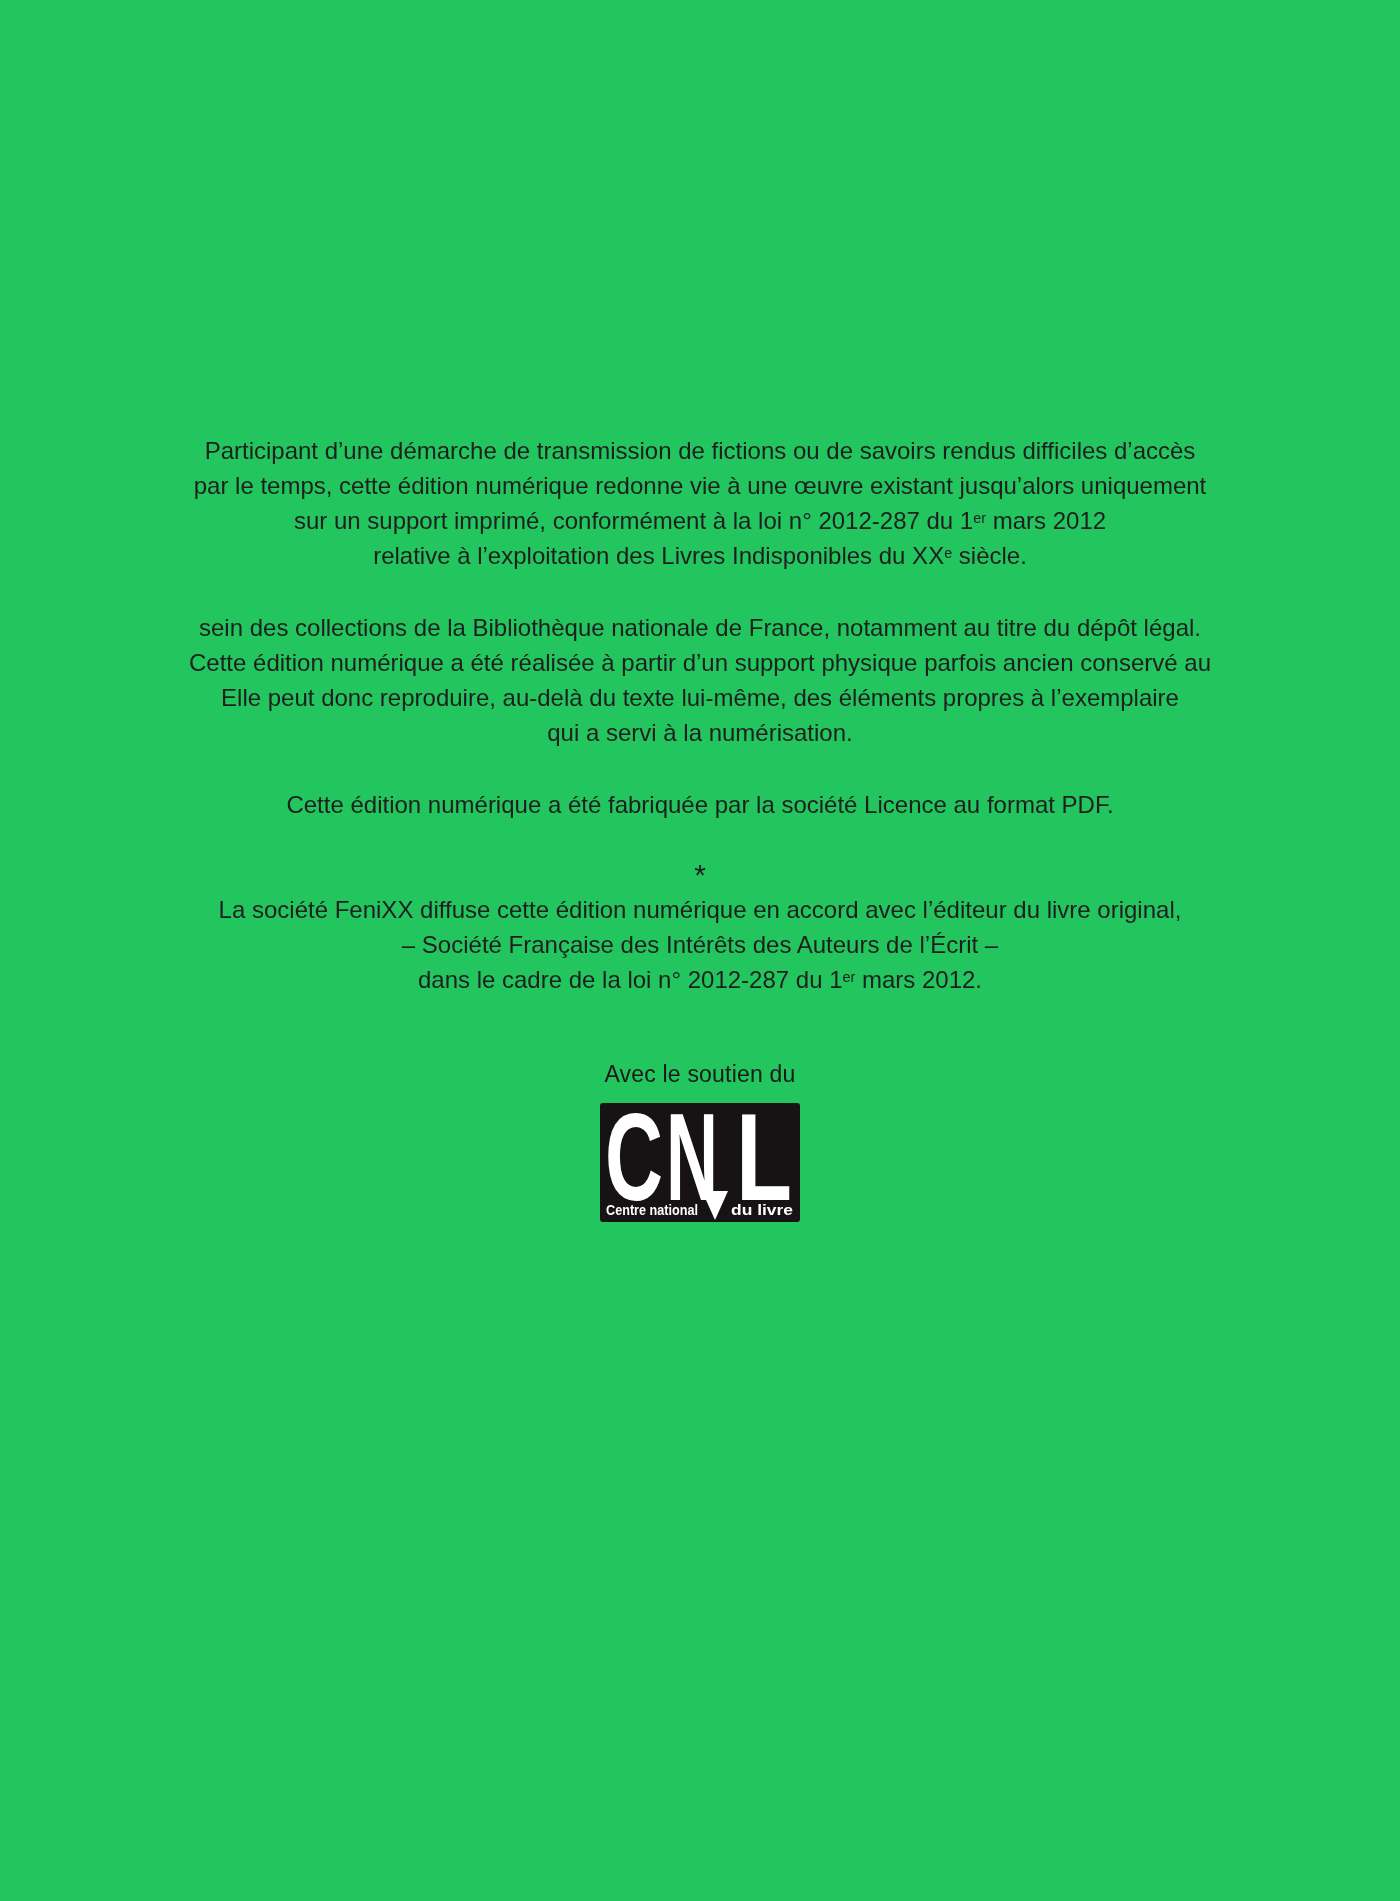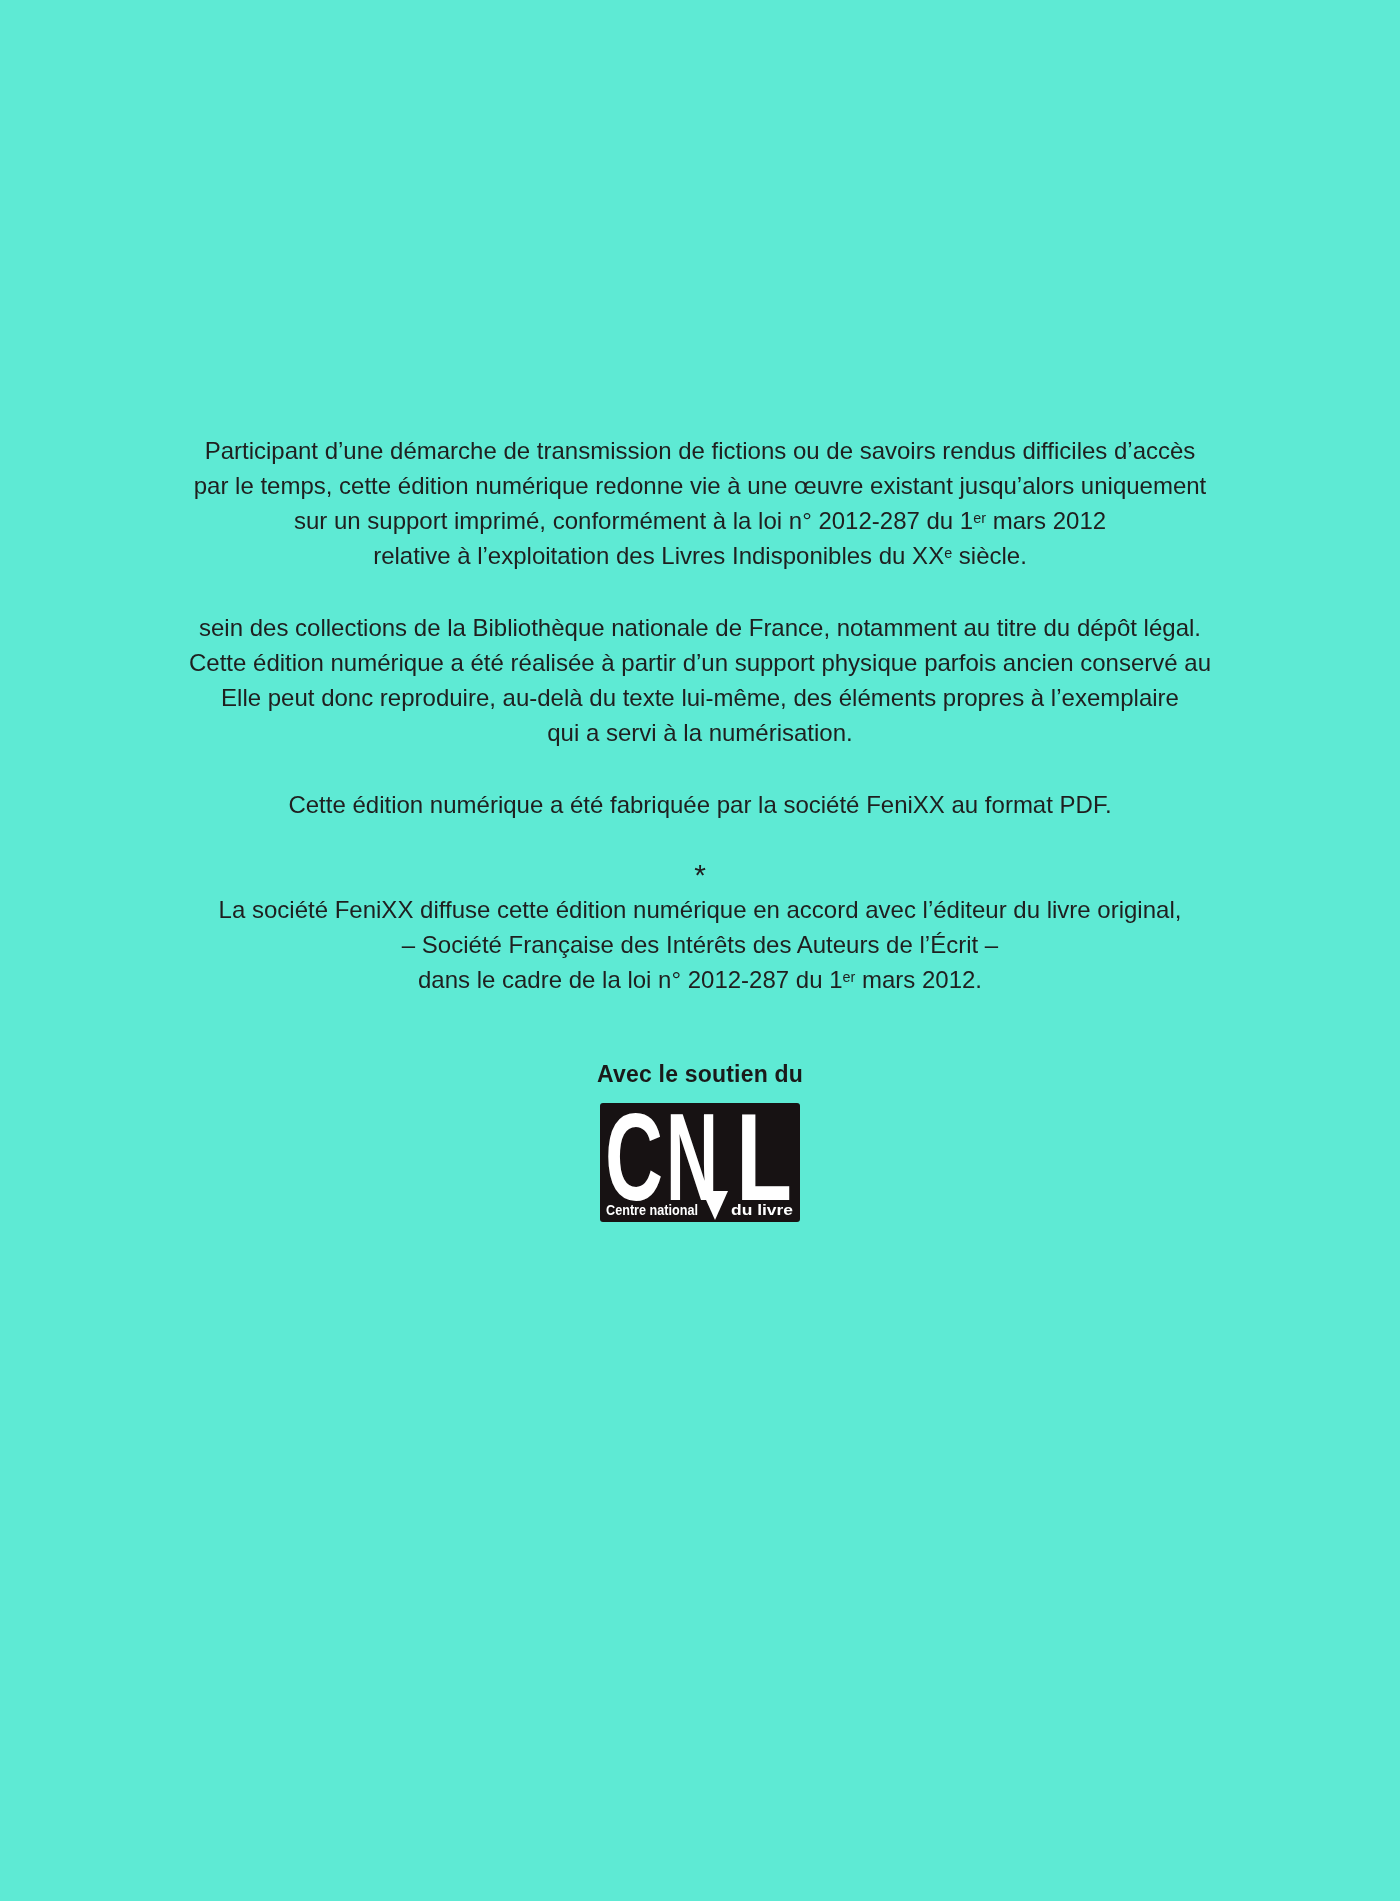--- a/index.html
+++ b/index.html
@@ -4,21 +4,21 @@
 <style>
   html, body {
     margin: 0;
     padding: 0;
     background: #ffffff;
   }
   .page {
     position: relative;
     width: 1400px;
     height: 1901px;
-    background: #5eead4;
+    background: #22c55e;
     font-family: "Liberation Sans", sans-serif;
     font-size: 24px;
     line-height: 35px;
     color: #1f1f1f;
     text-align: center;
     overflow: hidden;
   }
   .content {
     width: 1240px;
     margin: 0 auto;
@@ -28,21 +28,21 @@
   #paragraph1 { padding-top: 433px; }
   #paragraph2 { margin-top: 37px; }
   #paragraph3 { margin-top: 37px; }
   #cover-block { margin-top: 35px; }
   #separator   { margin-top: 35px; font-size: 30px; line-height: 35px; }
   #paragraph4  { }
   #support-caption {
     margin-top: 62px;
     font-size: 23px;
     line-height: 30px;
-    font-weight: bold;
+    font-weight: normal;
     letter-spacing: 0.2px;
     color: #1a1a1a;
   }
   #cnl-logo {
     width: 200px;
     height: 119px;
     margin: 14px auto 0 auto;
   }
   .sup {
     font-size: 0.6em;
@@ -65,21 +65,21 @@
     </div>
 
     <div class="block" id="paragraph2">
       <div class="ln">sein des collections de la Bibliothèque nationale de France, notamment au titre du dépôt légal.</div>
       <div class="ln">Cette édition numérique a été réalisée à partir d’un support physique parfois ancien conservé au</div>
       <div class="ln">Elle peut donc reproduire, au-delà du texte lui-même, des éléments propres à l’exemplaire</div>
       <div class="ln">qui a servi à la numérisation.</div>
     </div>
 
     <div class="block" id="paragraph3">
-      <div class="ln">Cette édition numérique a été fabriquée par la société FeniXX au format PDF.</div>
+      <div class="ln">Cette édition numérique a été fabriquée par la société Licence au format PDF.</div>
     </div>
 
 
     <div class="block" id="separator">*</div>
 
     <div class="block" id="paragraph4">
       <div class="ln">La société FeniXX diffuse cette édition numérique en accord avec l’éditeur du livre original,</div>
       <div class="ln">– Société Française des Intérêts des Auteurs de l’Écrit –</div>
       <div class="ln"><span>dans le cadre de la loi n° 2012-287 du 1</span><span class="sup">er</span><span> mars 2012.</span></div>
     </div>

